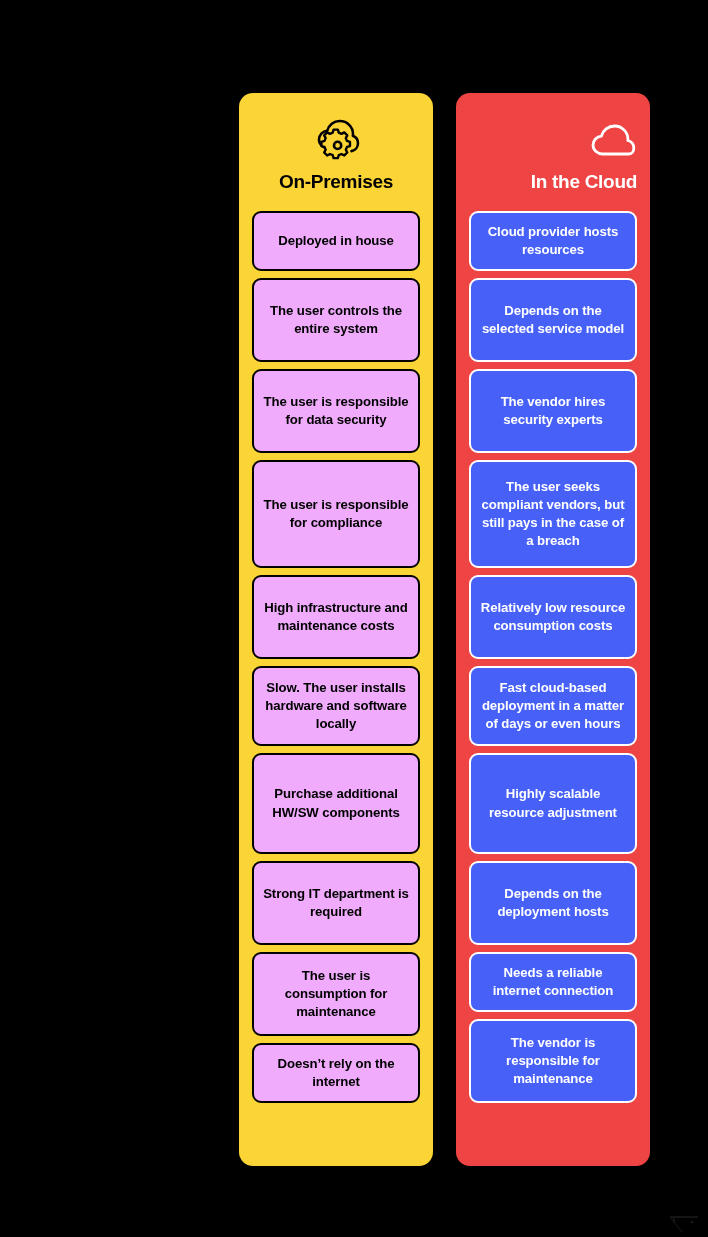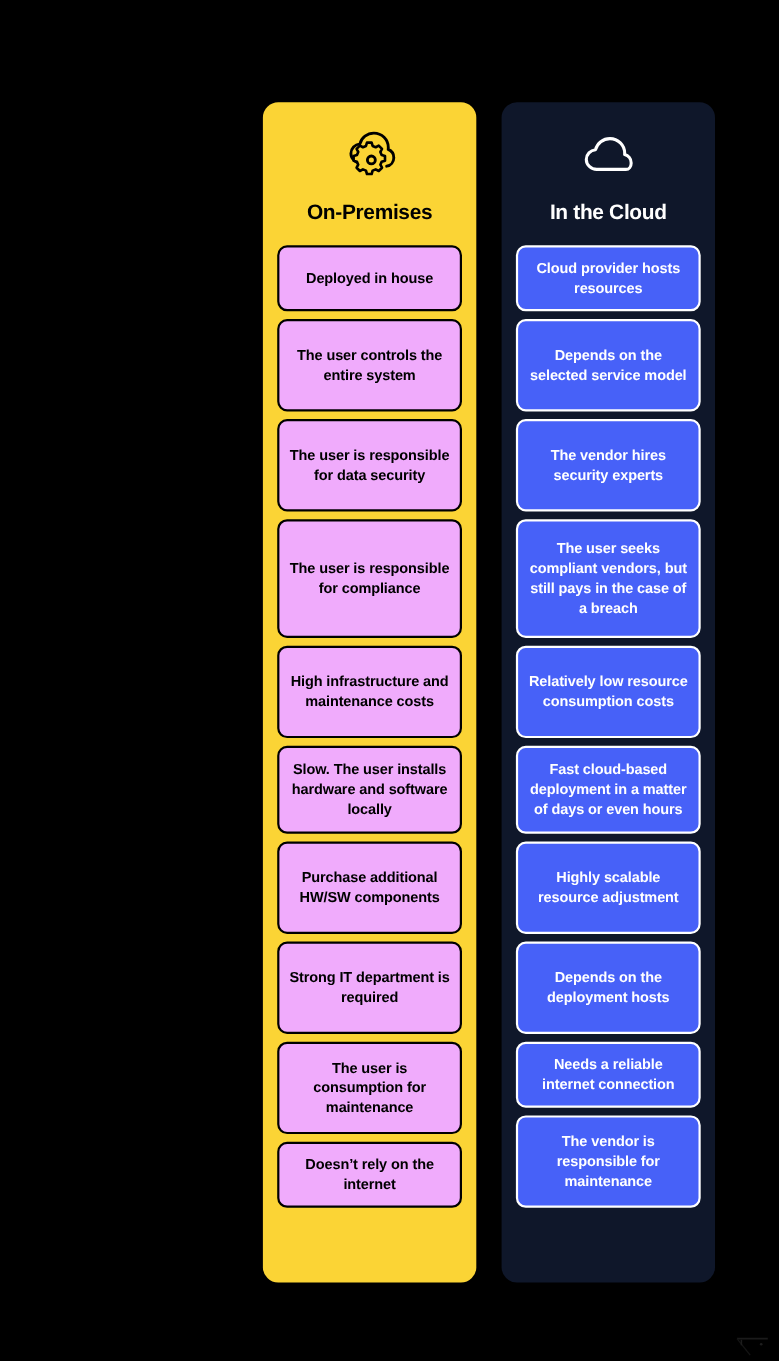--- a/index.html
+++ b/index.html
@@ -32,37 +32,36 @@
   .column {
     width: 194px;
     border-radius: 14px;
     padding: 22px 13px 14px 13px;
     display: flex;
     flex-direction: column;
     align-items: stretch;
   }
 
   .column.onprem  { background: #FBD435; }
-  .column.cloud   { background: #0f172a; }
+  .column.cloud   { background: #ef4444; align-items: flex-end; }
 
   .col-icon {
     height: 52px;
     display: flex;
     align-items: center;
     justify-content: center;
     margin-bottom: 4px;
   }
 
   .col-title {
     text-align: center;
     font-size: 19px;
     font-weight: bold;
     letter-spacing: -0.3px;
     margin-bottom: 18px;
-    margin-top: 12px;
   }
   .onprem .col-title { color: #000000; }
   .cloud  .col-title { color: #FFFFFF; }
 
   .cards {
     display: flex;
     flex-direction: column;
     gap: 7px;
     flex: 1;
   }
@@ -91,21 +90,21 @@
     background: #4761F8;
   }
 
   
   .card.h1 { height: 60px; }
   .card.h2 { height: 84px; }
   .card.h3 { height: 84px; }
   .card.h4 { height: 108px; }
   .card.h5 { height: 84px; }
   .card.h6 { height: 80px; }
-  .card.h7 { height: 84px; }
+  .card.h7 { height: 101px; }
   .card.h8 { height: 84px; }
   .card.h9 { height: 84px; }
   .card.h10 { height: 60px; }
 
   .cursor-mark {
     position: absolute;
     left: 668px;
     top: 1208px;
     width: 36px;
     height: 26px;

